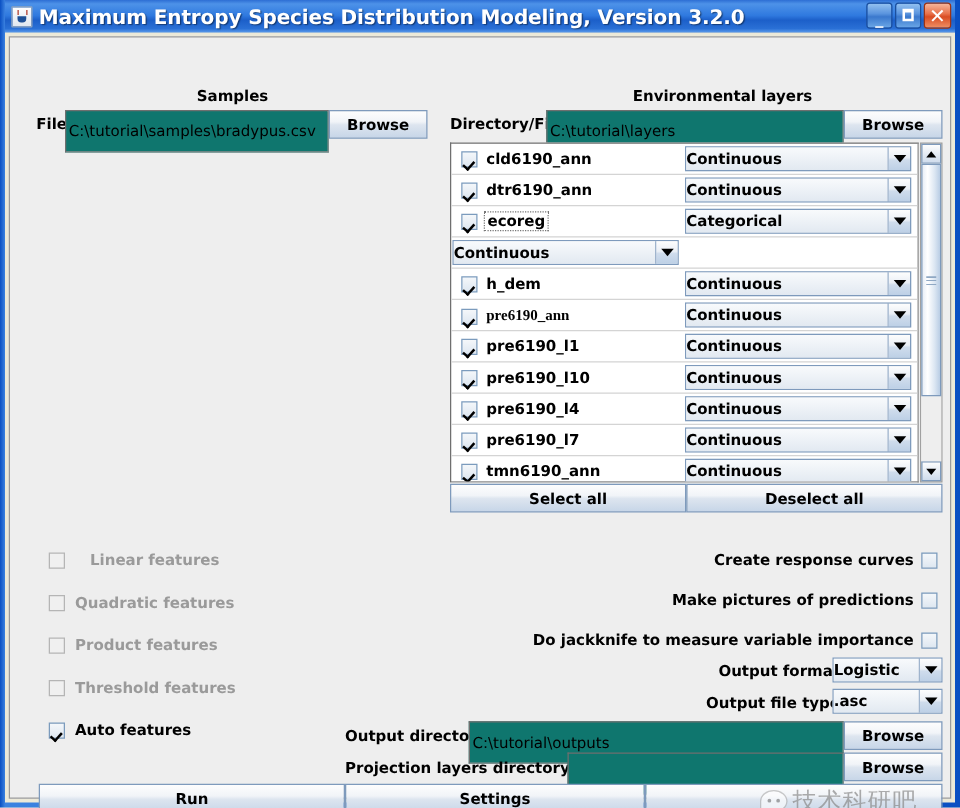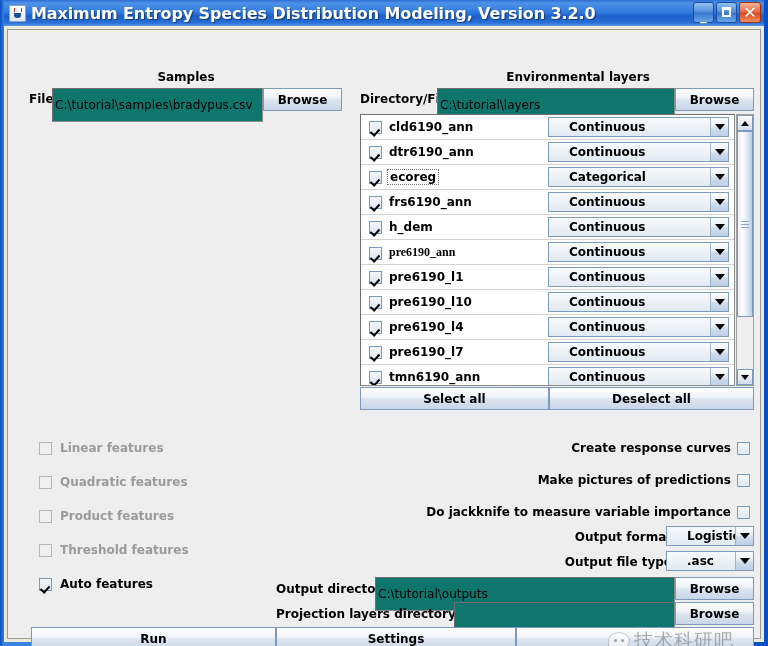--- a/index.html
+++ b/index.html
@@ -192,21 +192,21 @@
     display: flex;
     border: 1px solid #7e9abc;
     background: #eceff3;
     height: 20px;
     cursor: pointer;
   }
   .combo .val {
     flex: 1;
     font-size: 12px; font-weight: bold; color: #000;
     display: flex; align-items: center;
-    padding-left: 20px;
+    padding-left: 0;
     background: linear-gradient(to bottom,#f8fafc,#e2e9f1);
     overflow: hidden; white-space: nowrap;
   }
   .combo .arrow {
     width: 18px;
     background: linear-gradient(to bottom, #fdfdfd 0%, #eaeff6 45%, #cfdcec 55%, #bdd0e6 100%);
     border-left: 1px solid #9fb4cd;
     display: flex; align-items: center; justify-content: center;
   }
   .combo .arrow::after {
@@ -362,24 +362,20 @@
               <div style="width:186px; display:flex; align-items:center; padding-left:8px;">
                 <div class="cbox checked"></div>
                 <span class="layer-name focused">ecoreg</span>
               </div>
               <div class="combo" style="width:181px; margin-left:1px;">
                 <div class="val">Categorical</div>
                 <div class="arrow"></div>
               </div>
             </div>
             <div class="layer-row">
-              <div style="width:186px; display:flex; align-items:center; padding-left:8px;">
-                <div class="cbox checked"></div>
-                <span class="layer-name">frs6190_ann</span>
-              </div>
               <div class="combo" style="width:181px; margin-left:1px;">
                 <div class="val">Continuous</div>
                 <div class="arrow"></div>
               </div>
             </div>
             <div class="layer-row">
               <div style="width:186px; display:flex; align-items:center; padding-left:8px;">
                 <div class="cbox checked"></div>
                 <span class="layer-name">h_dem</span>
               </div>
@@ -460,21 +456,21 @@
         </div>
         <div class="sb-btn down"></div>
       </div>
 
       <div class="abs btn" style="left:352px; top:357px; width:189px; height:23px;">Select all</div>
       <div class="abs btn" style="left:541px; top:357px; width:205px; height:23px;">Deselect all</div>
 
       <div id="features-col" class="abs" style="left:31px; top:401px; width:260px;">
           <div class="cb-row" style="height: 34px;">
             <div class="cbox dim"></div>
-            <span class="lbl bold dim" style="margin-left:8px;">Linear features</span>
+            <span class="lbl bold dim" style="margin-left:20px;">Linear features</span>
           </div>
           <div class="cb-row" style="height: 34px;">
             <div class="cbox dim"></div>
             <span class="lbl bold dim" style="margin-left:8px;">Quadratic features</span>
           </div>
           <div class="cb-row" style="height: 34px;">
             <div class="cbox dim"></div>
             <span class="lbl bold dim" style="margin-left:8px;">Product features</span>
           </div>
           <div class="cb-row" style="height: 34px;">

